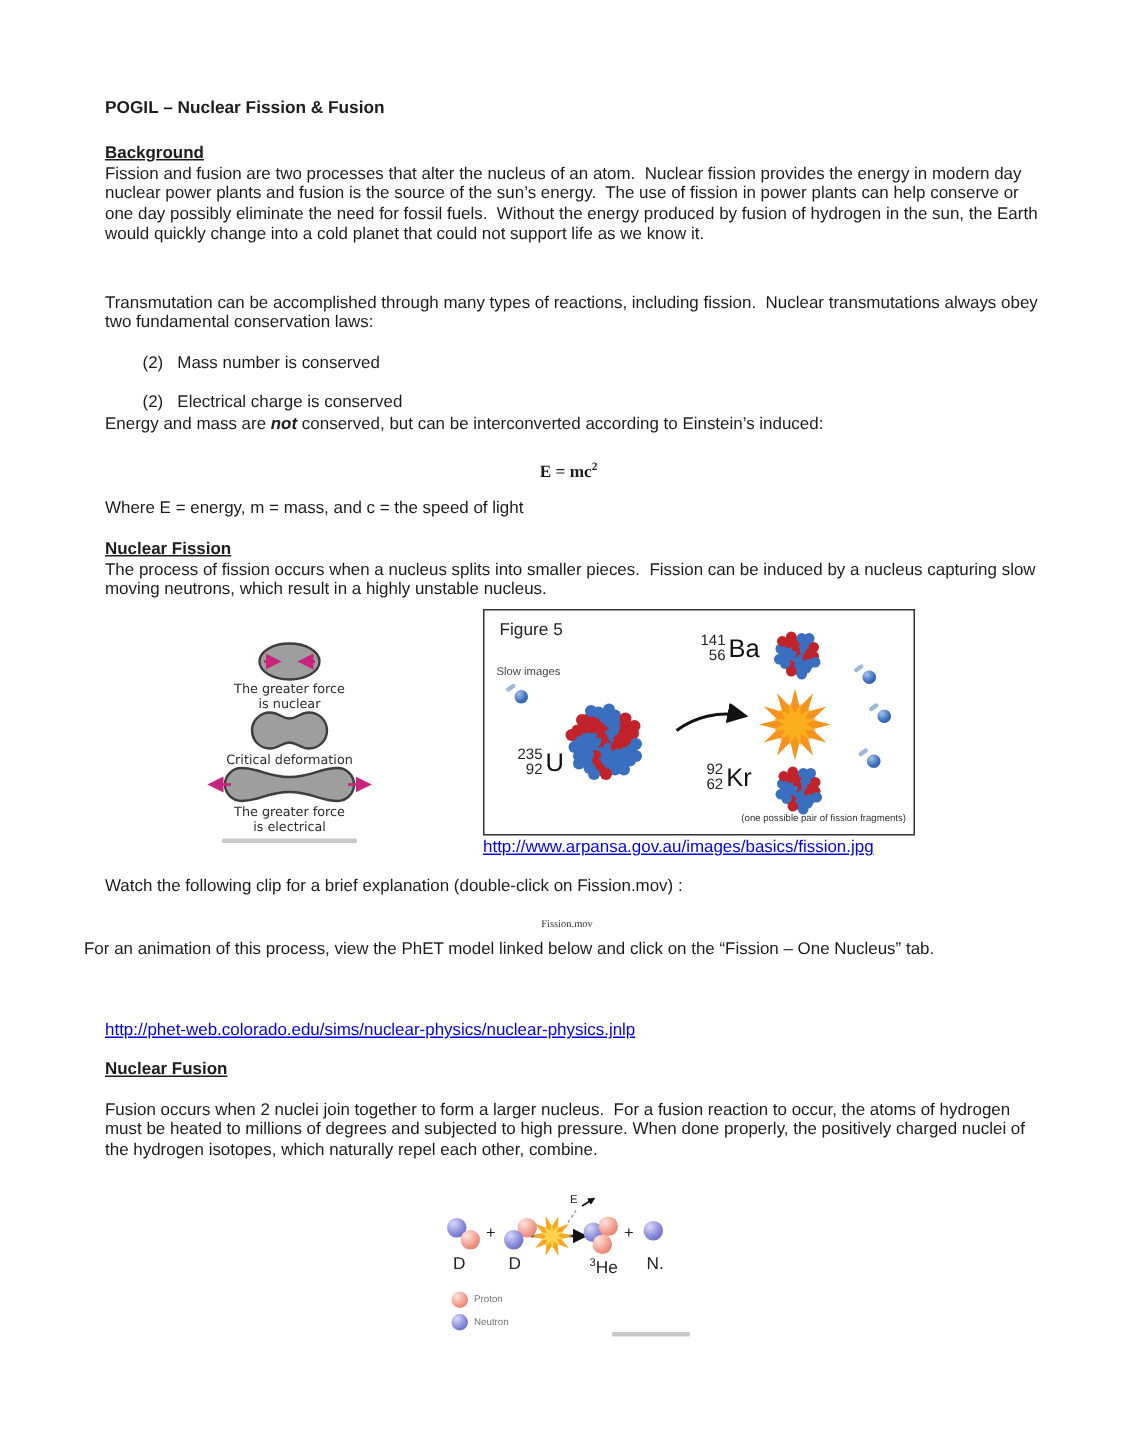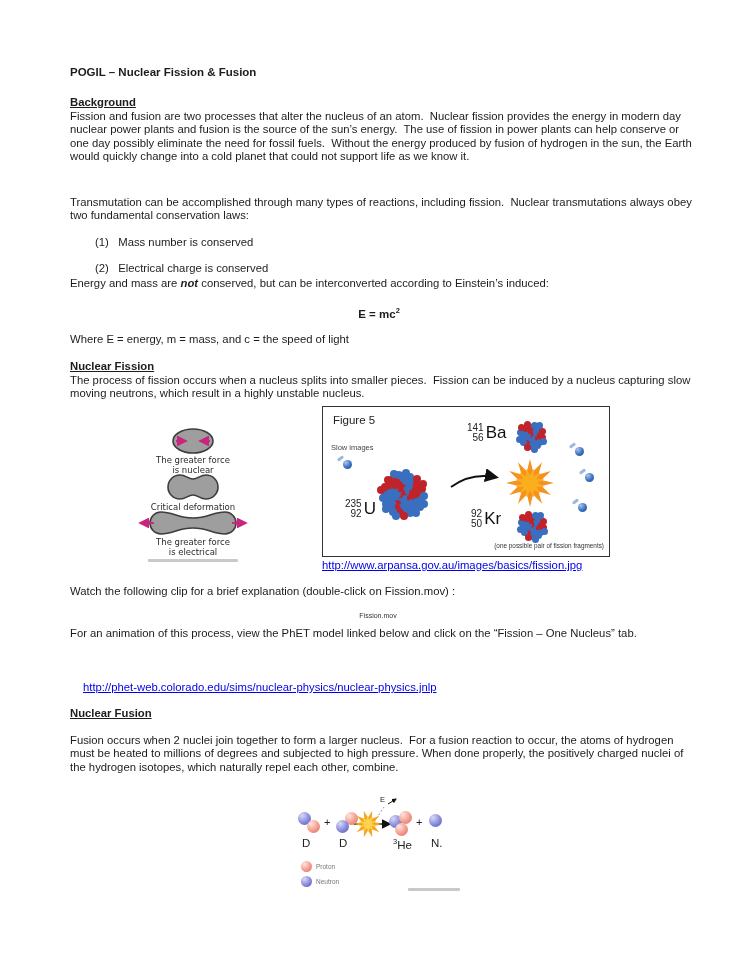--- a/index.html
+++ b/index.html
@@ -7,21 +7,21 @@
     width:749px;height:970px;position:relative;background:#ffffff;
     font-family:"Liberation Sans", sans-serif;color:#1c1c1c;overflow:hidden;
   }
   .abs{position:absolute;}
   .para{font-size:11.3px;line-height:13.4px;white-space:pre-wrap;width:622px;}
   .h{font-size:11.3px;font-weight:bold;text-decoration:underline;}
   .b{font-weight:bold;}
   .bi{font-weight:bold;font-style:italic;}
   .link{font-size:11.3px;color:var(--link);text-decoration:underline;cursor:pointer;white-space:nowrap;}
   .small-cap{font-size:7px;color:#333;}
-  .center{text-align:center;}
+  .center{text-align:center;font-family:Liberation Serif, serif;}
 
   
   .figbox{left:322px;top:406px;width:286px;height:149px;border:1px solid #333;background:#fff;}
   .fig-label{font-size:11.5px;color:#222;}
   .fig-small{font-size:7.5px;color:#444;}
   .fig-caption{font-size:6.4px;color:#333;}
 
   .nucleus{position:absolute;}
   .nucleus i{position:absolute;border-radius:50%;}
 
@@ -53,21 +53,21 @@
 </style>
 </head>
 <body>
 
 <div class="abs b" style="left:70px;top:66px;font-size:11.5px">POGIL – Nuclear Fission &amp; Fusion</div>
 
 <div class="abs h" style="left:70px;top:96px">Background</div>
 <div class="abs para" style="left:70px;top:110px">Fission and fusion are two processes that alter the nucleus of an atom.  Nuclear fission provides the energy in modern day nuclear power plants and fusion is the source of the sun’s energy.  The use of fission in power plants can help conserve or one day possibly eliminate the need for fossil fuels.  Without the energy produced by fusion of hydrogen in the sun, the Earth would quickly change into a cold planet that could not support life as we know it.</div>
 <div class="abs para" style="left:70px;top:196px">Transmutation can be accomplished through many types of reactions, including fission.  Nuclear transmutations always obey two fundamental conservation laws:</div>
 
-<div class="abs para" style="left:95px;top:236px">(1)   Mass number is conserved</div>
+<div class="abs para" style="left:95px;top:236px">(2)   Mass number is conserved</div>
 <div class="abs para" style="left:95px;top:262px">(2)   Electrical charge is conserved</div>
 
 <div class="abs para" style="left:70px;top:277px"><span>Energy and mass are </span><span class="bi">not</span><span> conserved, but can be interconverted according to Einstein’s induced:</span></div>
 
 <div class="abs b center" style="left:70px;top:306px;width:618px;font-size:11.5px"><span>E = mc</span><sup>2</sup></div>
 
 <div class="abs para" style="left:70px;top:333px">Where E = energy, m = mass, and c = the speed of light</div>
 
 <div class="abs h" style="left:70px;top:360px">Nuclear Fission</div>
 <div class="abs para" style="left:70px;top:374px">The process of fission occurs when a nucleus splits into smaller pieces.  Fission can be induced by a nucleus capturing slow moving neutrons, which result in a highly unstable nucleus.</div>
@@ -264,39 +264,39 @@
       <i style="left: 9.3px; top: 1.9px; width: 7px; height: 7px; background: rgb(193, 35, 43);"></i>
       <i style="left: 24.6px; top: 19.4px; width: 7px; height: 7px; background: rgb(58, 111, 192);"></i>
       <i style="left: 1.1px; top: 16.8px; width: 7px; height: 7px; background: rgb(58, 111, 192);"></i>
       <i style="left: 20.5px; top: 2.6px; width: 7px; height: 7px; background: rgb(58, 111, 192);"></i>
       <i style="left: 15.7px; top: 26.5px; width: 7px; height: 7px; background: rgb(58, 111, 192);"></i>
       <i style="left: 2.9px; top: 5.3px; width: 7px; height: 7px; background: rgb(193, 35, 43);"></i>
     </div>
   <div class="abs iso" style="left:148px;top:102px">
     <span class="nums">
         <span>92</span>
-        <span>50</span>
+        <span>62</span>
       </span>
     <span class="sym">Kr</span>
   </div>
 
   <div class="sm-neutron" style="left:252px;top:40px"></div>
   <div class="sm-neutron" style="left:262px;top:66px"></div>
   <div class="sm-neutron" style="left:255px;top:96px"></div>
 
   <div class="abs fig-caption" style="right:5px;top:135px">(one possible pair of fission fragments)</div>
 </div>
 
 <a class="abs link" style="left:322px;top:559px">http://www.arpansa.gov.au/images/basics/fission.jpg</a>
 
 <div class="abs para" style="left:70px;top:585px">Watch the following clip for a brief explanation (double-click on Fission.mov) :</div>
 <div class="abs small-cap center" style="left:322px;top:612px;width:112px">Fission.mov</div>
 
-<div class="abs para" style="left:70px;top:627px">For an animation of this process, view the PhET model linked below and click on the “Fission – One Nucleus” tab.</div>
-<a class="abs link" style="left:83px;top:681px">http://phet-web.colorado.edu/sims/nuclear-physics/nuclear-physics.jnlp</a>
+<div class="abs para" style="left:56px;top:627px">For an animation of this process, view the PhET model linked below and click on the “Fission – One Nucleus” tab.</div>
+<a class="abs link" style="left:70px;top:681px">http://phet-web.colorado.edu/sims/nuclear-physics/nuclear-physics.jnlp</a>
 
 <div class="abs h" style="left:70px;top:707px">Nuclear Fusion</div>
 <div class="abs para" style="left:70px;top:734px">Fusion occurs when 2 nuclei join together to form a larger nucleus.  For a fusion reaction to occur, the atoms of hydrogen must be heated to millions of degrees and subjected to high pressure. When done properly, the positively charged nuclei of the hydrogen isotopes, which naturally repel each other, combine.</div>
 
 <div class="abs fusion">
   <svg width="185" height="105" viewBox="0 0 185 105" style="position:absolute;left:0;top:0">
     <defs>
       <marker id="mkb2" markerWidth="6" markerHeight="6" refX="5" refY="3" orient="auto">
           <path d="M0,0 L6,3 L0,6 Z" fill="#111"></path>
         </marker>

